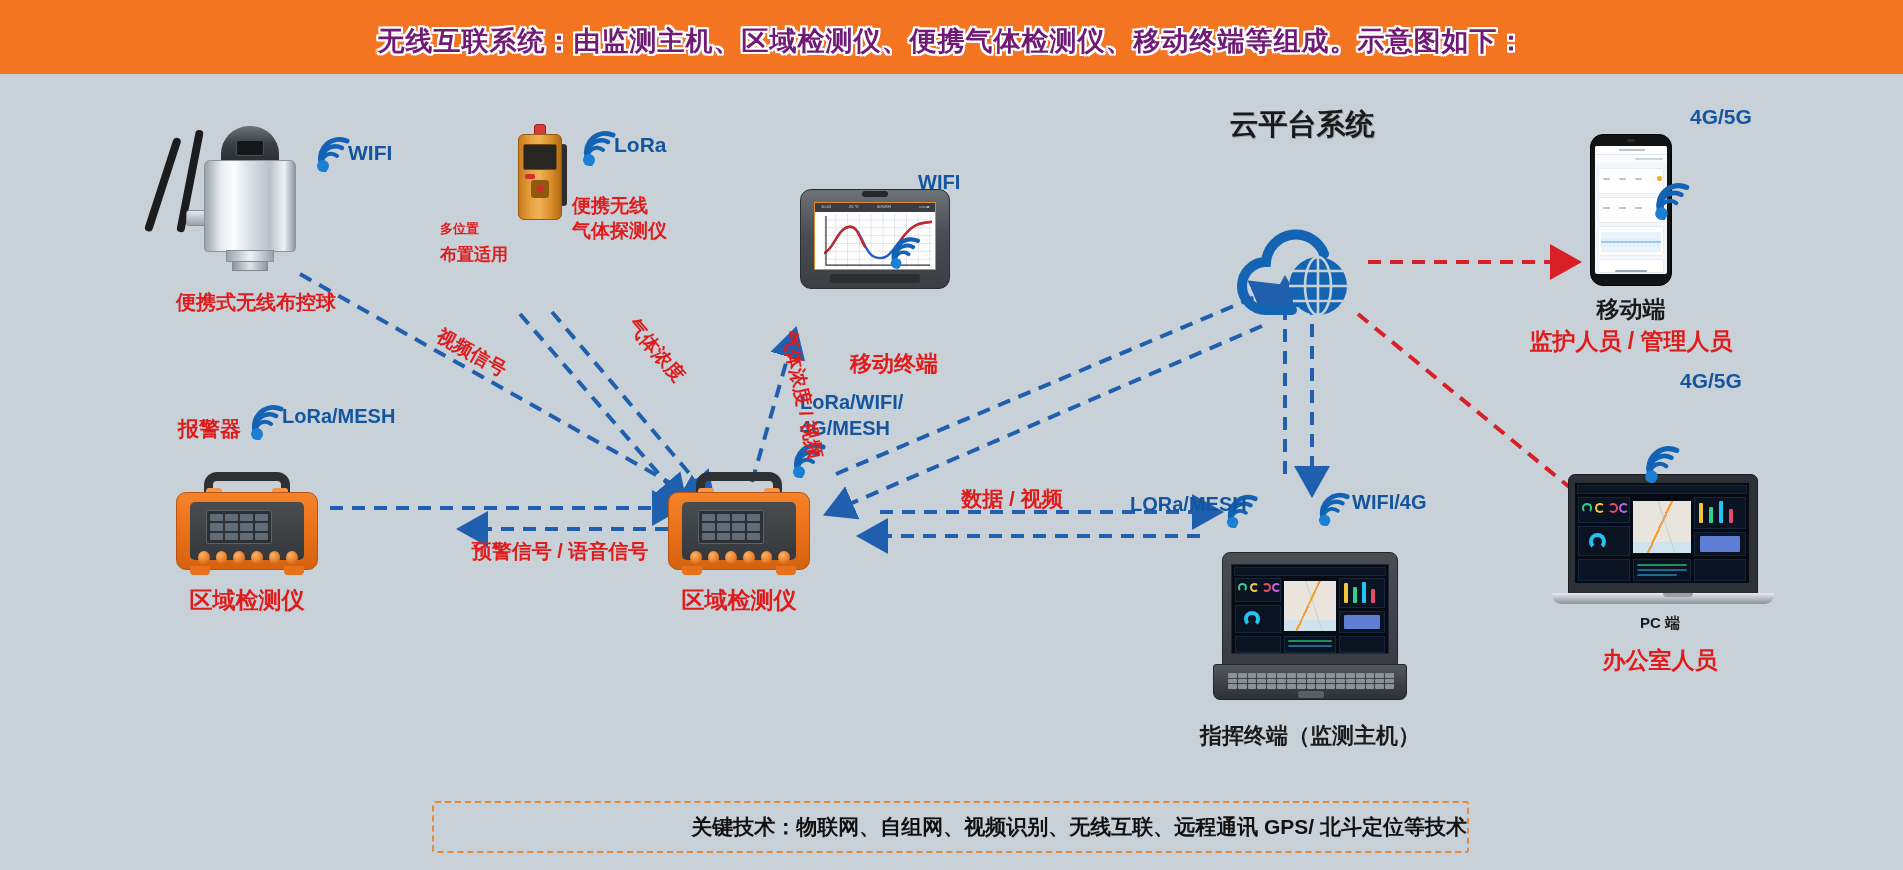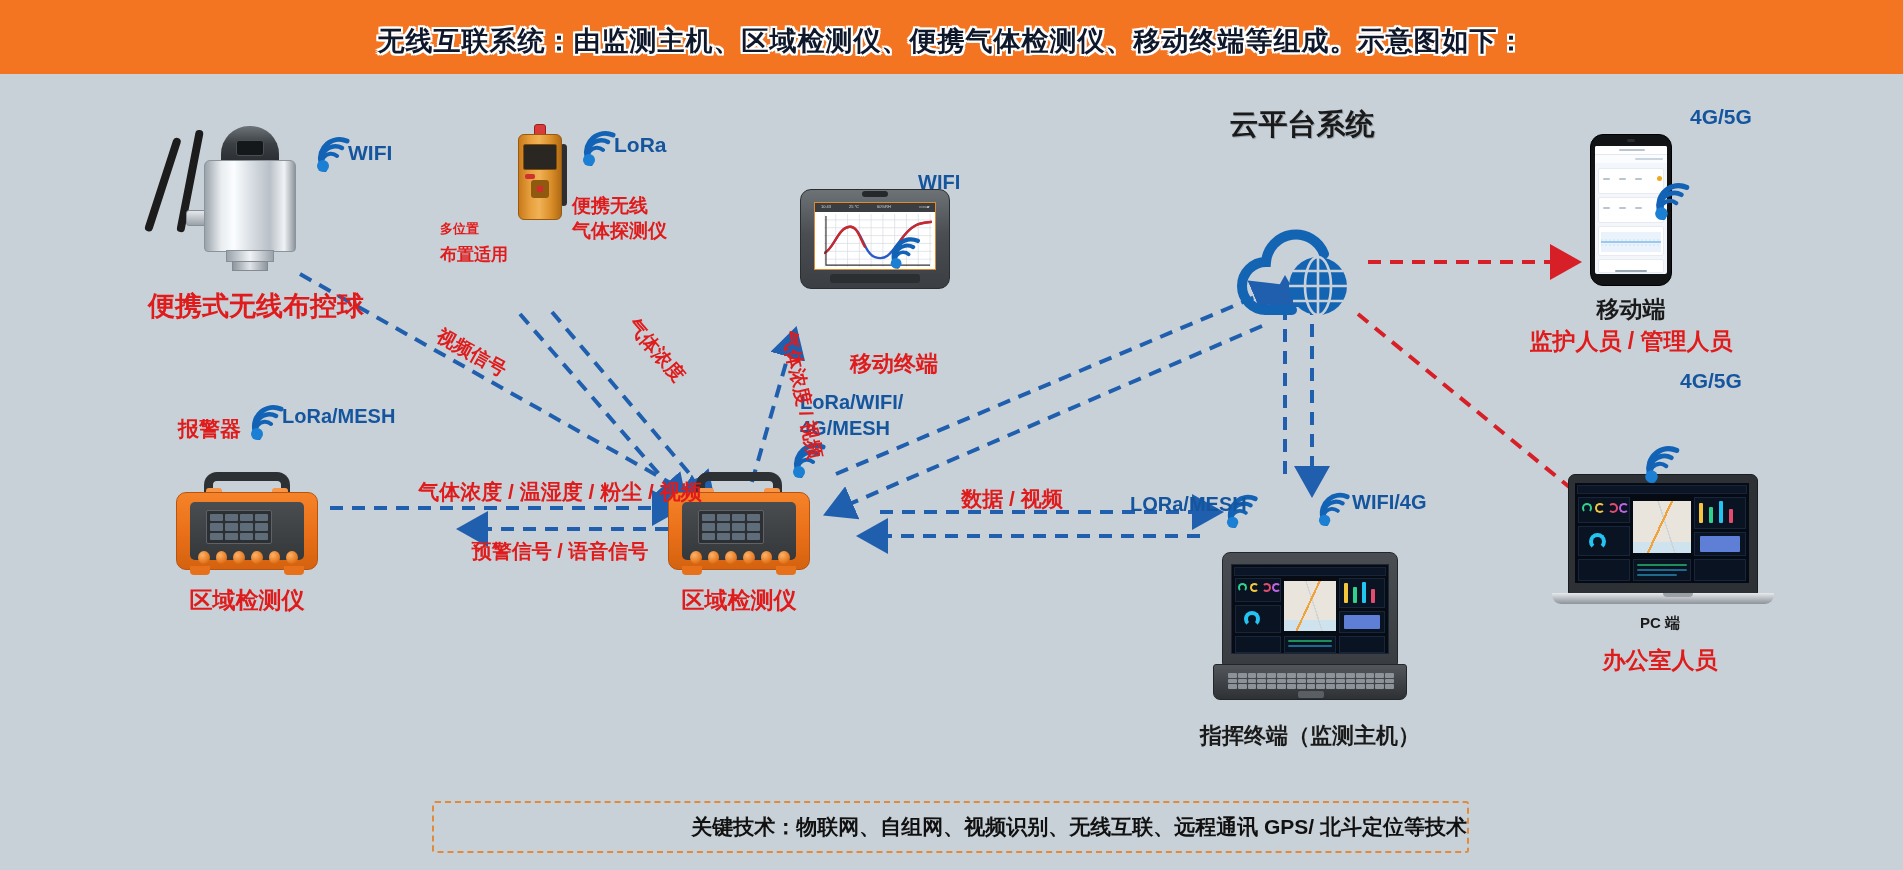--- a/index.html
+++ b/index.html
@@ -11,21 +11,21 @@
     overflow:hidden;
     position:relative;
   }
   
   #header {
     position:absolute; left:0; top:0; width:1903px; height:74px;
     background:#f47521;
     display:flex; align-items:center; justify-content:center;
   }
   #header-title {
-    font-size:27px; font-weight:bold; color:#0f172a; letter-spacing:1px;
+    font-size:27px; font-weight:bold; color:#701a75; letter-spacing:1px;
     text-shadow:
       -2px -2px 0 #fff, 2px -2px 0 #fff, -2px 2px 0 #fff, 2px 2px 0 #fff,
       0 -2px 0 #fff, 0 2px 0 #fff, -2px 0 0 #fff, 2px 0 0 #fff;
     white-space:nowrap;
     margin-top:8px;
   }
   
   #canvas {
     position:absolute; left:0; top:74px; width:1903px; height:796px;
     background:#c9d1d8;
@@ -301,21 +301,21 @@
     <svg width="40" height="36" viewBox="0 0 40 36">
       <g fill="none" stroke="#1262b5" stroke-width="5" stroke-linecap="round">
         <path d="M7,27 A19,19 0 0 1 33,5"></path>
         <path d="M9,31 A14,14 0 0 1 28,12" stroke-width="4.5"></path>
         <path d="M11,34 A8.5,8.5 0 0 1 23,20" stroke-width="4"></path>
       </g>
       <circle cx="9" cy="30" r="6" fill="#1b7fd4"></circle>
     </svg>
   </div>
   <div class="lbl lbl-blue" style="left:348px; top:66px; font-size:21px;">WIFI</div>
-  <div class="lbl lbl-red center" style="left:256px; top:216px; font-size:27px;">便携式无线布控球</div>
+  <div class="lbl lbl-red center" style="left:256px; top:216px; font-size:20px;">便携式无线布控球</div>
 
   <div class="handheld node" style="left:510px; top:48px; width:64px; height:104px;">
     <div class="hh-top"></div>
     <div class="hh-clip"></div>
     <div class="hh-body"></div>
     <div class="hh-screen"></div>
     <div class="hh-btn"></div>
     <div class="hh-pad"></div>
   </div>
   <div class="wifi" style="left:580px; top:56px;">
@@ -672,21 +672,20 @@
       </g>
       <circle cx="9" cy="30" r="6" fill="#1b7fd4"></circle>
     </svg>
   </div>
   <div class="lbl lbl-blue" style="left:1352px; top:416px; font-size:20px;">WIFI/4G</div>
   <div class="lbl lbl-black center" style="left:1310px; top:648px; font-size:22px;">指挥终端（监测主机）</div>
 
   <div class="lbl lbl-red" style="left:444px; top:250px; font-size:19px; transform:rotate(29deg); transform-origin:0 0;">视频信号</div>
   <div class="lbl lbl-red" style="left:640px; top:240px; font-size:19px; transform:rotate(49deg); transform-origin:0 0;">气体浓度</div>
   <div class="lbl lbl-red" style="left:800px; top:255px; font-size:19px; transform:rotate(78deg); transform-origin:0 0;">气体浓度 / 视频</div>
-  <div class="lbl lbl-red center" style="left:560px; top:405px; font-size:21px;">气体浓度 / 温湿度 / 粉尘 / 视频</div>
   <div class="lbl lbl-red center" style="left:560px; top:465px; font-size:20px;">预警信号 / 语音信号</div>
   <div class="lbl lbl-red center" style="left:1012px; top:412px; font-size:21px;">数据 / 视频</div>
 
   <div id="footer-box">
     <div id="footer-text">关键技术：物联网、自组网、视频识别、无线互联、远程通讯 GPS/ 北斗定位等技术</div>
   </div>
 
 </div>
 
 </body></html>

